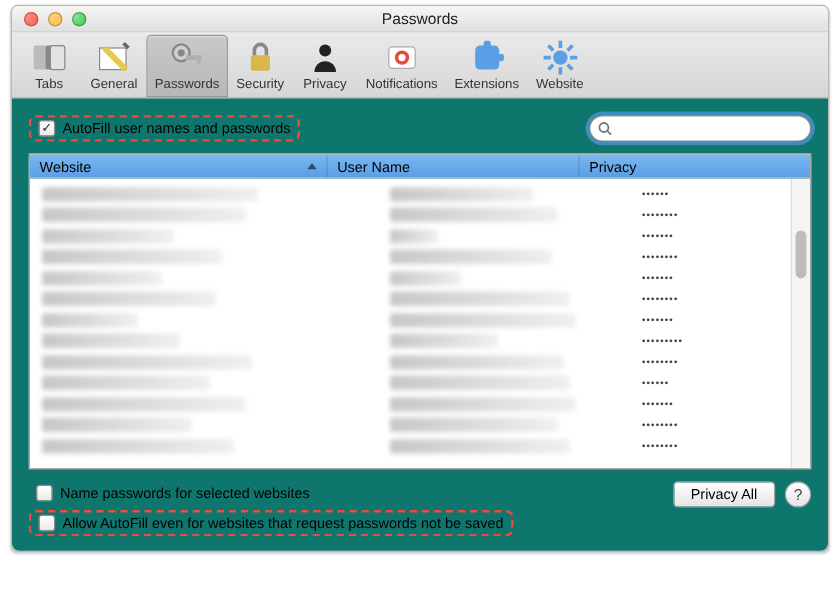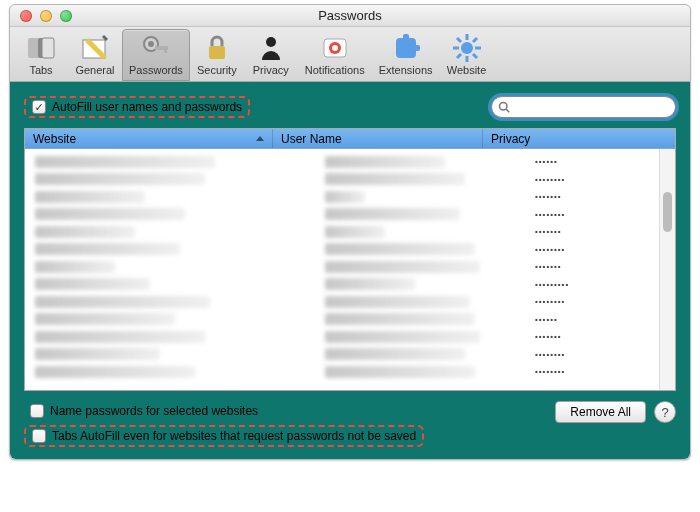--- a/index.html
+++ b/index.html
@@ -469,26 +469,26 @@
 
     <div class="bottomrow">
       <div class="left-opts">
         <label class="chk-wrap">
           <span class="chk"></span>
           <span>Name passwords for selected websites</span>
         </label>
         <div class="annot2">
           <label class="chk-wrap" style="padding:0">
             <span class="chk"></span>
-            <span>Tabs AutoFill even for websites that request passwords not be saved</span>
+            <span>Allow AutoFill even for websites that request passwords not be saved</span>
           </label>
         </div>
       </div>
       <div class="actions">
         <div class="btn">
-          <span>Remove All</span>
+          <span>Privacy All</span>
         </div>
         <div class="help">?</div>
       </div>
     </div>
 
   </div>
 </div>
 
 </body></html>

